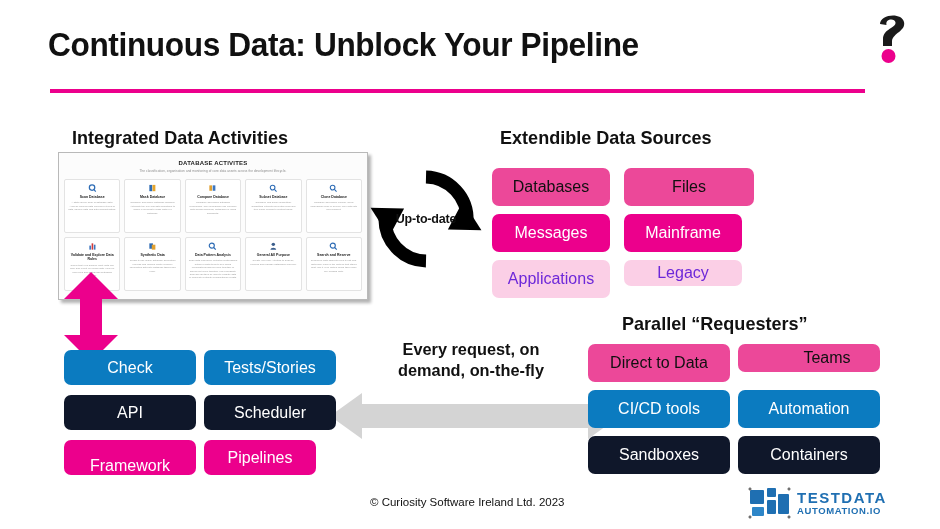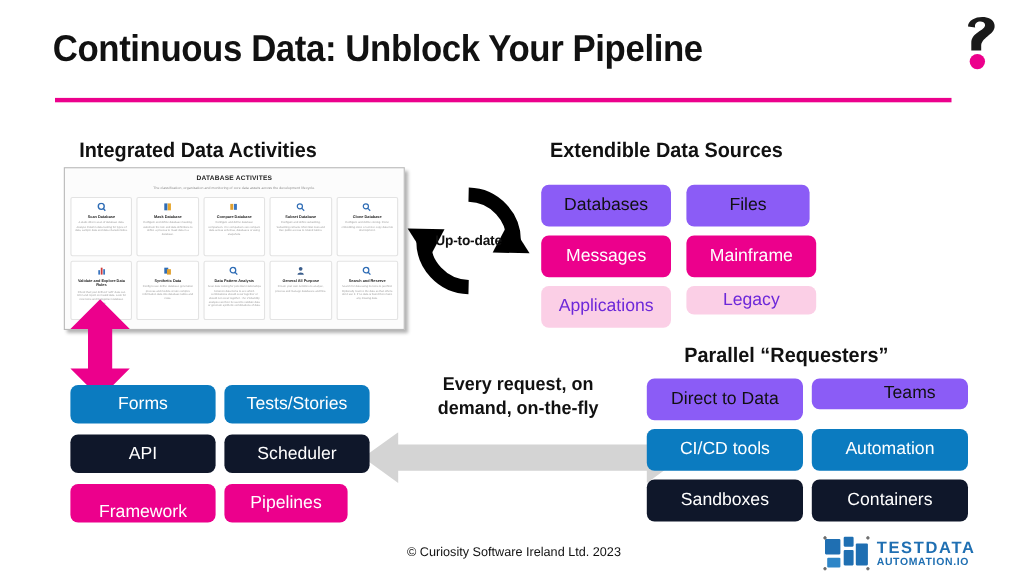--- a/index.html
+++ b/index.html
@@ -77,21 +77,21 @@
     display:flex;align-items:center;justify-content:center;
     font-size:12.5px;font-weight:bold;color:#111;letter-spacing:-0.2px;
   }
 
   
   .pill{
     position:absolute;border-radius:7px;
     display:flex;align-items:center;justify-content:center;
     font-size:16px;box-sizing:border-box;white-space:nowrap;
   }
-  .pill.gray  {background:#8b5cf6;color:#101010;}
+  .pill.gray  {background:#ec4899;color:#101010;}
   .pill.pink  {background:#EC008C;color:#ffffff;}
   .pill.lpink {background:#FBCFE6;color:#6d28d9;}
   .pill.blue  {background:#0B7BC0;color:#ffffff;}
   .pill.black {background:#0f172a;color:#ffffff;}
 
   
   .src{width:132px;height:38px;}
   
   .req{width:142px;height:38px;}
   
@@ -249,37 +249,37 @@
 
   <div class="mid-cap">
     <div>Every request, on</div>
     <div>demand, on-the-fly</div>
   </div>
 
   <div id="pill-layer">
       <div class="pill src gray" style="left: 492px; top: 168px; width: 118px; height: 38px;">
         <span>Databases</span>
       </div>
-      <div class="pill src gray" style="left: 624px; top: 168px; width: 112px; height: 38px;">
+      <div class="pill src gray" style="left: 624px; top: 168px; width: 130px; height: 38px;">
         <span>Files</span>
       </div>
       <div class="pill src pink" style="left: 492px; top: 214px; width: 118px; height: 38px;">
         <span>Messages</span>
       </div>
       <div class="pill src pink" style="left: 624px; top: 214px; width: 118px; height: 38px;">
         <span>Mainframe</span>
       </div>
       <div class="pill src lpink" style="left: 492px; top: 260px; width: 118px; height: 38px;">
         <span>Applications</span>
       </div>
       <div class="pill src lpink" style="left: 624px; top: 260px; width: 118px; height: 26px;">
         <span>Legacy</span>
       </div>
       <div class="pill tool blue" style="left: 64px; top: 350px; width: 132px; height: 35px;">
-        <span>Forms</span>
+        <span>Check</span>
       </div>
       <div class="pill tool blue" style="left: 204px; top: 350px; width: 132px; height: 35px;">
         <span>Tests/Stories</span>
       </div>
       <div class="pill tool black" style="left: 64px; top: 395px; width: 132px; height: 35px;">
         <span>API</span>
       </div>
       <div class="pill tool black" style="left: 204px; top: 395px; width: 132px; height: 35px;">
         <span>Scheduler</span>
       </div>

